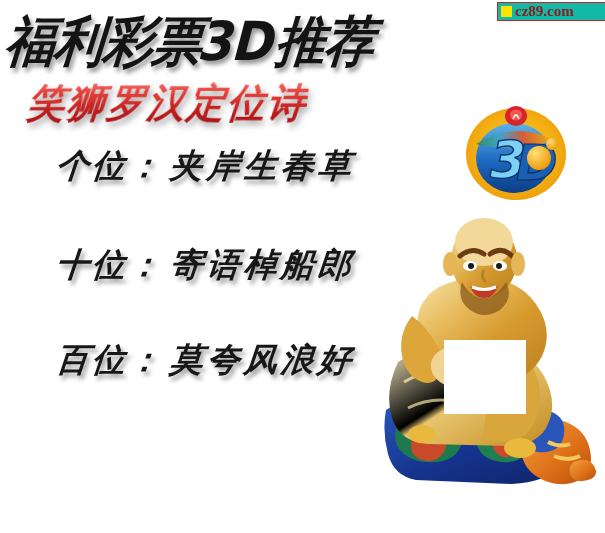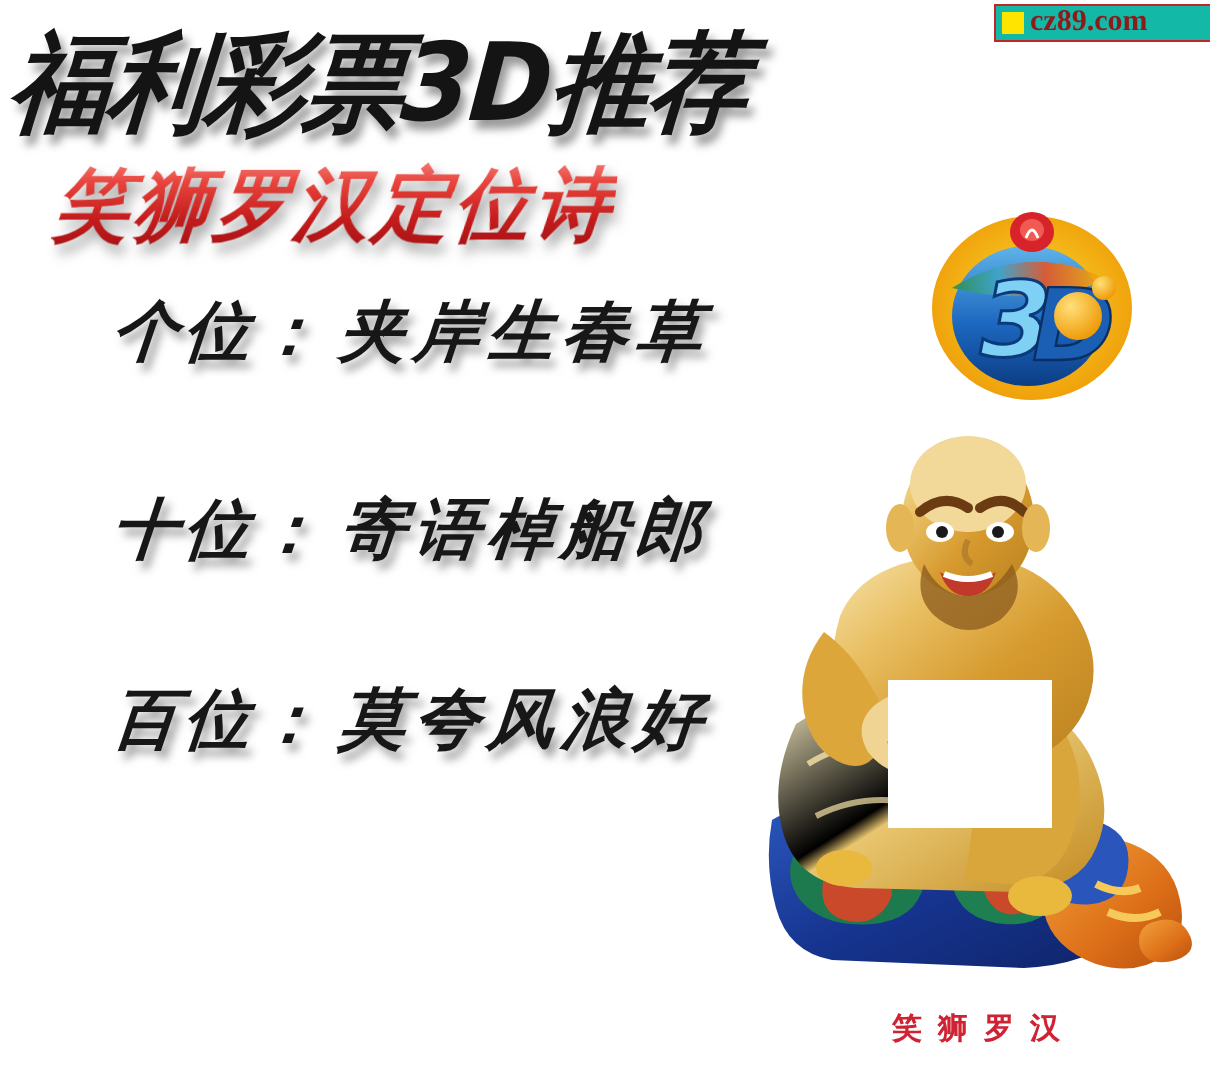--- a/index.html
+++ b/index.html
@@ -320,15 +320,14 @@
 
       <path d="M84 70 q-6 18 8 28 q14 10 30 0 q14 -12 6 -28 q-10 16 -22 16 q-14 0 -22 -16 z" fill="#8a5a1c" opacity="0.75"></path>
 
       <ellipse cx="72" cy="52" rx="7" ry="12" fill="#e4b655"></ellipse>
       <ellipse cx="140" cy="52" rx="7" ry="12" fill="#e4b655"></ellipse>
     </g>
   </svg>
 
   <div class="blank-box"></div>
 
-  <div class="statue-caption">笑狮罗汉</div>
 
 </div>
 
 </body></html>

